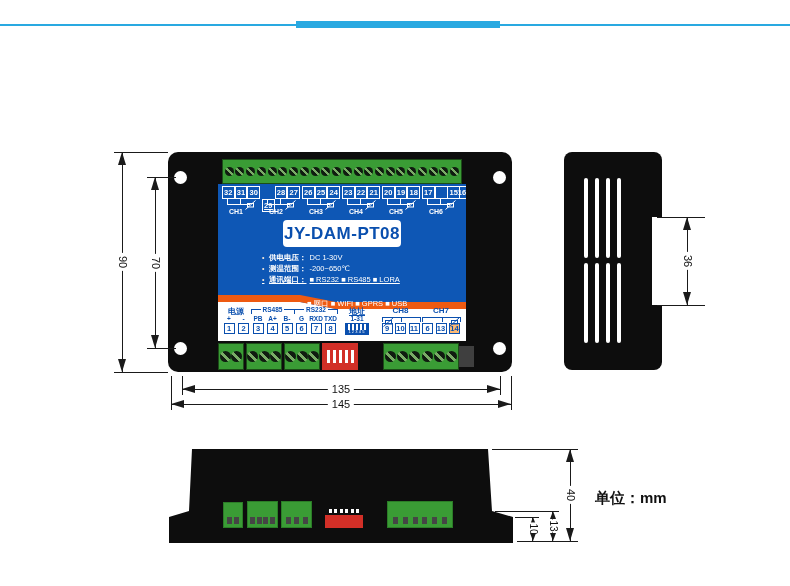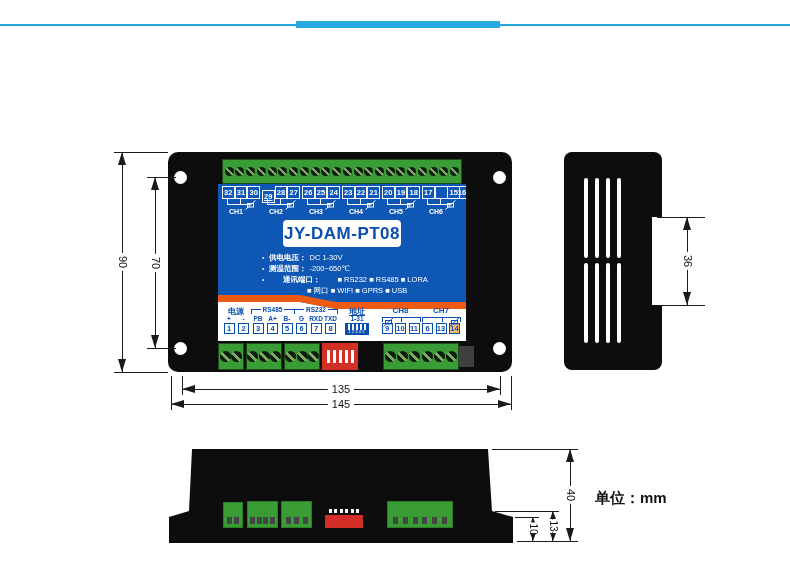--- a/index.html
+++ b/index.html
@@ -119,21 +119,21 @@
           <div style="position: absolute; left: 5px; top: 13px; width: 1px; height: 6px; background: rgb(255, 255, 255);"></div>
           <div style="position: absolute; left: 18px; top: 13px; width: 1px; height: 6px; background: rgb(255, 255, 255);"></div>
           <div style="position: absolute; left: 5px; top: 18px; width: 23px; height: 1px; background: rgb(255, 255, 255);"></div>
           <span style="position: absolute; left: 23px; top: 10px; width: 11px; height: 10px;"><svg width="11" height="10" viewBox="0 0 11 10">
               <rect x="2.5" y="3.5" width="6" height="3.5" fill="none" stroke="#ffffff" stroke-width="1"></rect>
               <line x1="0.5" y1="9.5" x2="10.5" y2="0.5" stroke="#ffffff" stroke-width="1"></line>
             </svg></span>
           <div style="position: absolute; left: 0px; top: 22px; width: 28px; text-align: center; color: rgb(255, 255, 255); font-size: 7px; font-weight: bold;">CH1</div>
         </div>
         <div style="position: absolute; left: 44px; top: 0px; width: 38px; height: 44px;">
-          <div style="position: absolute; left: 0px; top: 4px; width: 10.5px; height: 10.5px; border: 1px solid rgb(255, 255, 255); color: rgb(255, 255, 255); font-size: 7.5px; font-weight: bold; display: flex; align-items: center; justify-content: center; text-decoration: underline;">29</div>
+          <div style="position: absolute; left: 0px; top: 13px; width: 10.5px; height: 10.5px; border: 1px solid rgb(255, 255, 255); color: rgb(255, 255, 255); font-size: 7.5px; font-weight: bold; display: flex; align-items: center; justify-content: center; text-decoration: underline;">29</div>
           <div style="position: absolute; left: 12.7px; top: 0px; width: 10.5px; height: 10.5px; border: 1px solid rgb(255, 255, 255); color: rgb(255, 255, 255); font-size: 7.5px; font-weight: bold; display: flex; align-items: center; justify-content: center;">28</div>
           <div style="position: absolute; left: 25.4px; top: 0px; width: 10.5px; height: 10.5px; border: 1px solid rgb(255, 255, 255); color: rgb(255, 255, 255); font-size: 7.5px; font-weight: bold; display: flex; align-items: center; justify-content: center;">27</div>
           <div style="position: absolute; left: 5px; top: 13px; width: 1px; height: 6px; background: rgb(255, 255, 255);"></div>
           <div style="position: absolute; left: 18px; top: 13px; width: 1px; height: 6px; background: rgb(255, 255, 255);"></div>
           <div style="position: absolute; left: 5px; top: 18px; width: 23px; height: 1px; background: rgb(255, 255, 255);"></div>
           <span style="position: absolute; left: 23px; top: 10px; width: 11px; height: 10px;"><svg width="11" height="10" viewBox="0 0 11 10">
               <rect x="2.5" y="3.5" width="6" height="3.5" fill="none" stroke="#ffffff" stroke-width="1"></rect>
               <line x1="0.5" y1="9.5" x2="10.5" y2="0.5" stroke="#ffffff" stroke-width="1"></line>
             </svg></span>
           <div style="position: absolute; left: 0px; top: 22px; width: 28px; text-align: center; color: rgb(255, 255, 255); font-size: 7px; font-weight: bold;">CH2</div>
@@ -195,21 +195,21 @@
         <div style="display: flex; gap: 3px; margin-bottom: 2px; font-size: 7.5px; line-height: 9px; color: rgb(255, 255, 255); white-space: nowrap;">
           <div style="width: 4px; font-size: 7px; color: rgb(244, 232, 218);">•</div>
           <div style="font-weight: bold;">供电电压：</div>
           <div>DC 1-30V</div>
         </div>
         <div style="display: flex; gap: 3px; margin-bottom: 2px; font-size: 7.5px; line-height: 9px; color: rgb(255, 255, 255); white-space: nowrap;">
           <div style="width: 4px; font-size: 7px; color: rgb(244, 232, 218);">•</div>
           <div style="font-weight: bold;">测温范围：</div>
           <div>-200~650℃</div>
         </div>
-        <div style="display: flex; gap: 17px; margin-bottom: 2px; font-size: 7.5px; line-height: 9px; color: rgb(255, 255, 255); white-space: nowrap;">
+        <div style="display: flex; gap: 3px; margin-bottom: 15px; font-size: 7.5px; line-height: 9px; color: rgb(255, 255, 255); white-space: nowrap; text-decoration: underline;">
           <div style="width: 4px; font-size: 7px; color: rgb(244, 232, 218);">•</div>
           <div style="font-weight: bold;">通讯端口：</div>
           <div>■ RS232 ■ RS485 ■ LORA</div>
         </div>
         <div style="display: flex; margin-bottom: 2px; font-size: 7.5px; line-height: 9px; color: rgb(255, 255, 255); padding-left: 45px; white-space: nowrap;">
           <div>■ 网口  ■ WIFI  ■ GPRS ■ USB</div>
         </div>
       </div>
       <div style="position: absolute; left: 0px; top: 0px; width: 248px; height: 157px;">
         <div style="position: absolute; left: 5.5px; top: 139px; width: 11px; height: 11px; border: 1px solid rgb(10, 79, 174); background: rgb(255, 255, 255); color: rgb(10, 79, 174); font-size: 7.5px; font-weight: bold; display: flex; align-items: center; justify-content: center; box-sizing: border-box;">1</div>

